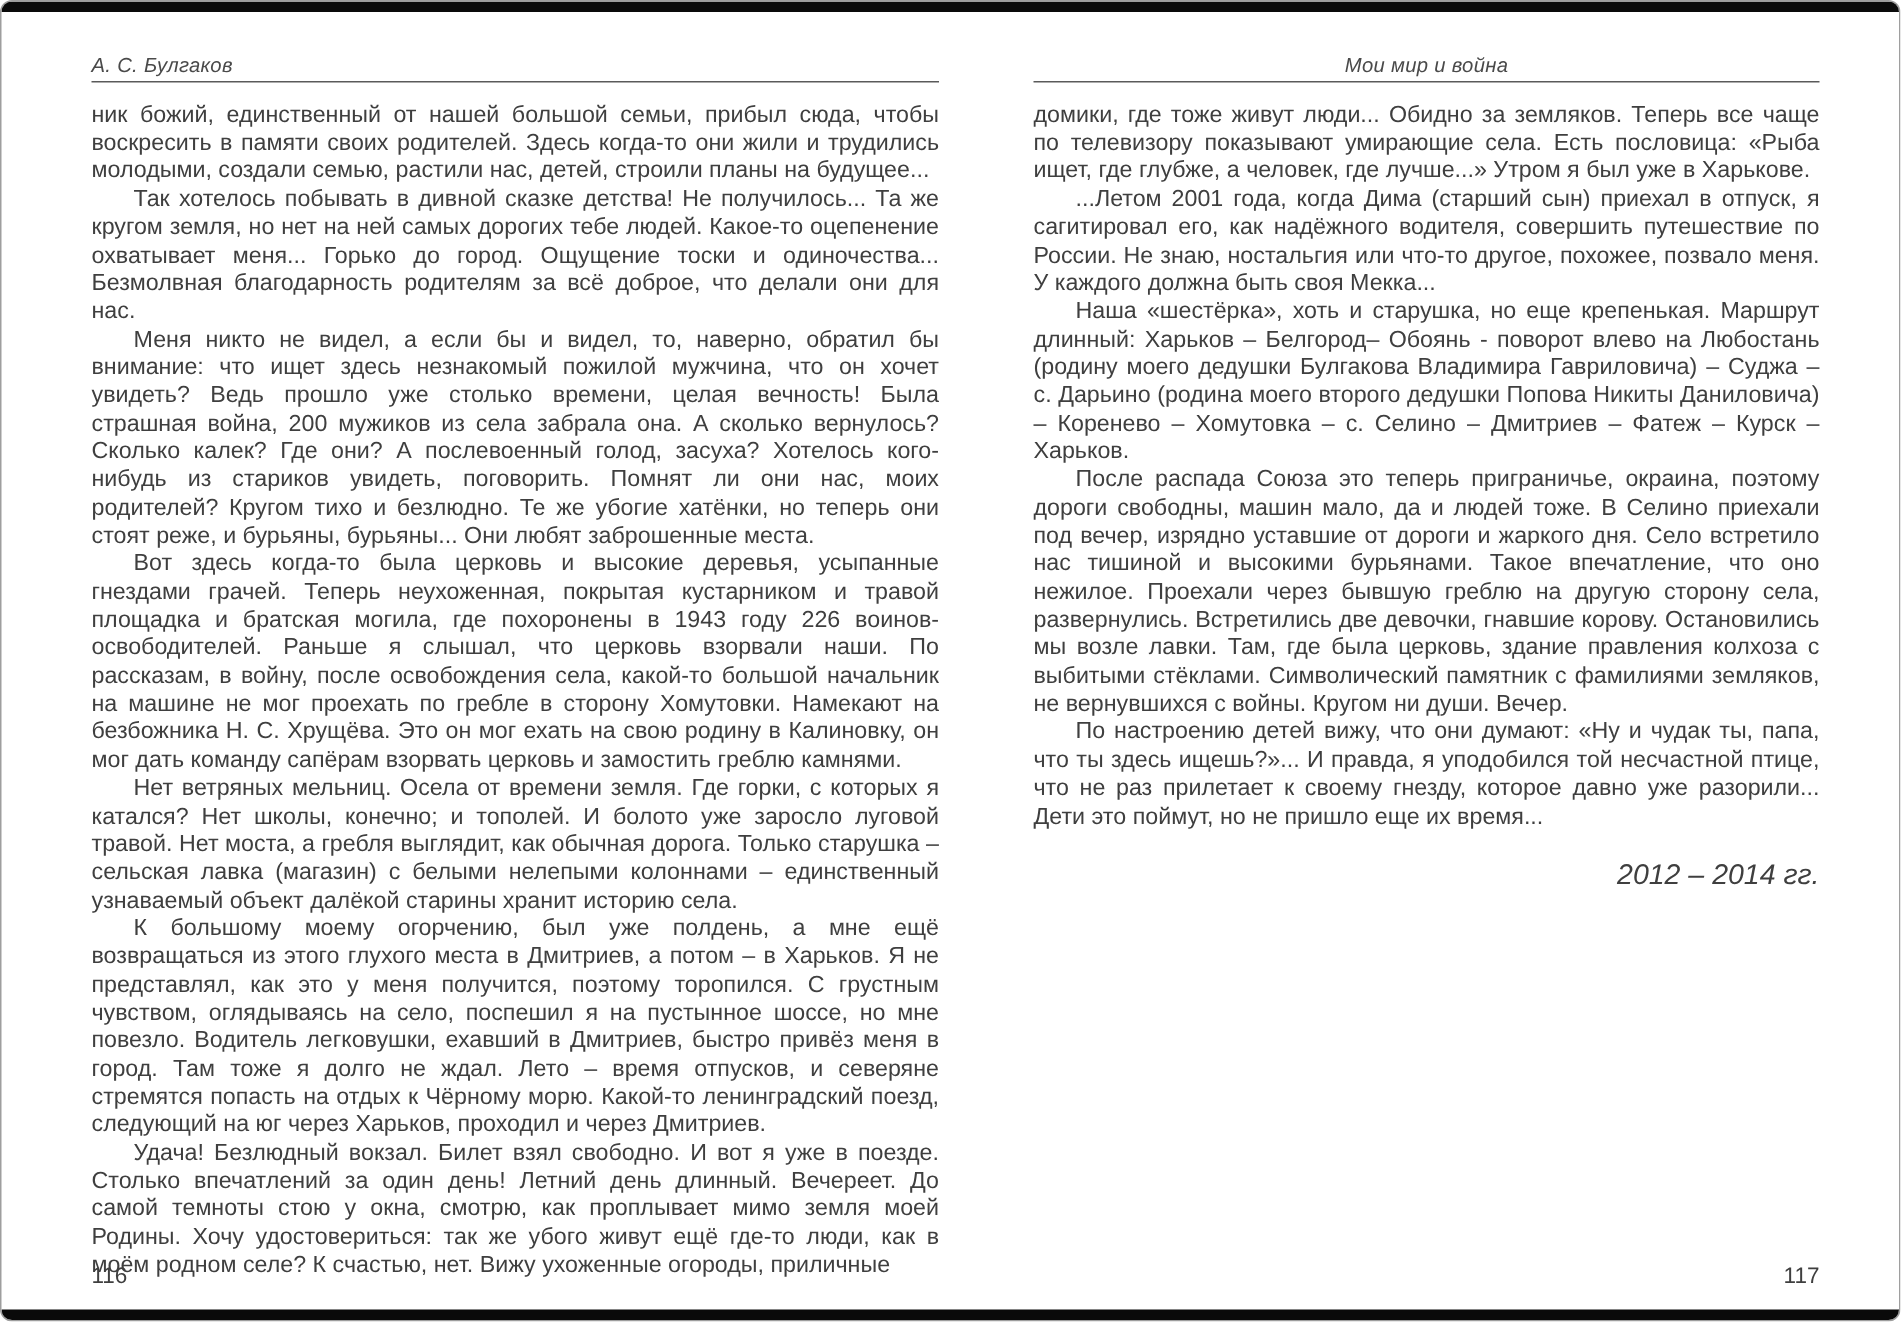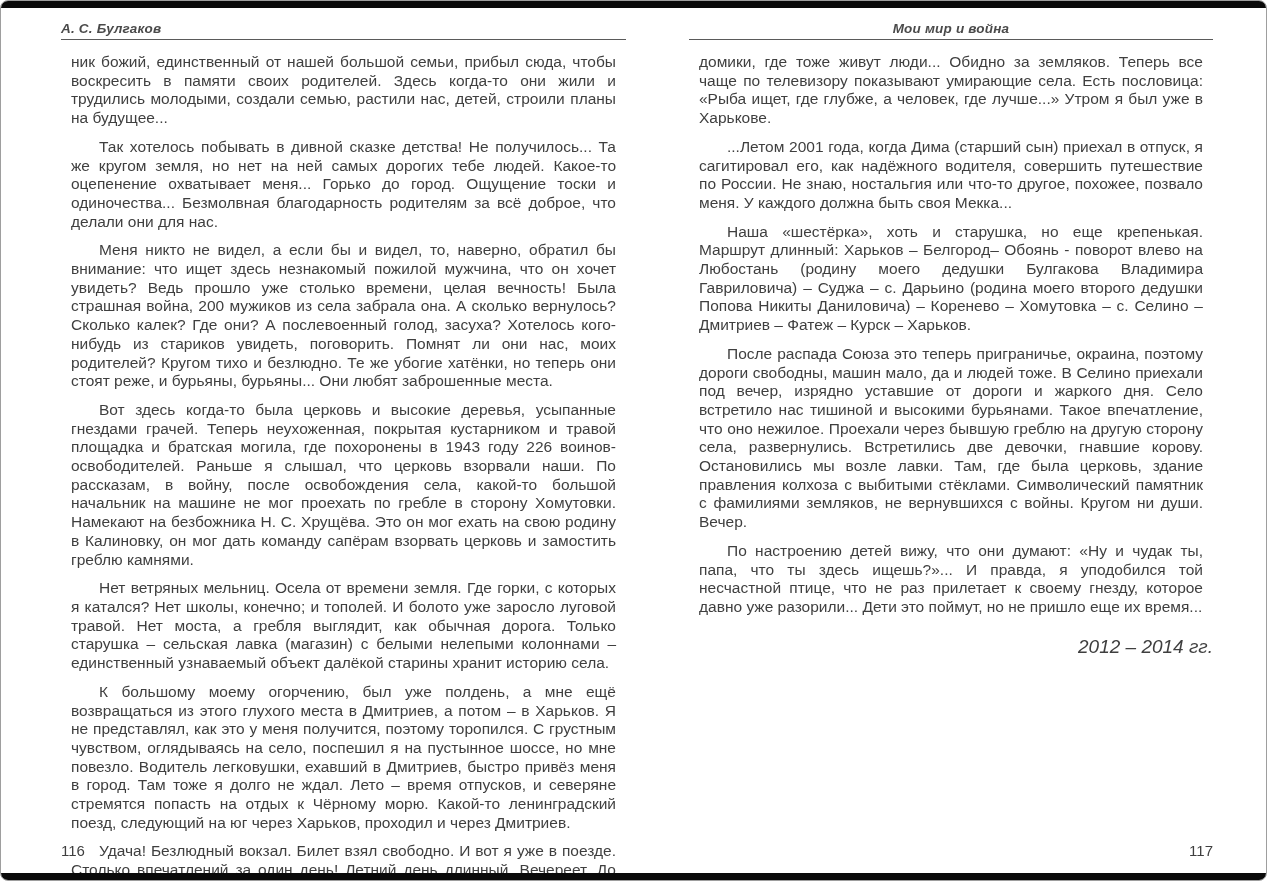--- a/index.html
+++ b/index.html
@@ -36,44 +36,43 @@
     bottom: 7px;
     left: 0;
     right: 0;
     display: flex;
   }
   .page { position: relative; height: 100%; }
   .page.left  { width: 565px; margin-left: 60px; }
   .page.right { width: 524px; margin-left: 63px; }
 
   .running-head {
-    margin-top: 13px;
+    margin-top: 28px;
     font-family: "Liberation Sans", sans-serif;
     font-style: italic;
     font-size: 13.5px;
     color: var(--running-head, #4a4a4a);
     letter-spacing: 0.2px;
     white-space: nowrap;
-    font-weight: bold;
   }
   .running-head.align-right { text-align: center; }
   .head-rule {
     margin-top: 3px;
     border-bottom: 1.5px solid var(--rule, #5a5a5a);
   }
   .text-column {
     margin-top: 13px;
     font-family: "Liberation Sans", sans-serif;
     font-size: 15.5px;
     line-height: 18.7px;
     color: var(--text, #3f3f3f);
     text-align: justify;
   }
   .text-column p {
-    margin: 10px;
+    margin: 0;
     padding: 0;
     text-indent: 28px;
   }
   .text-column p.no-indent { text-indent: 0; }
   .date-line {
     margin-top: 19px;
     text-align: right;
     font-family: "Liberation Sans", sans-serif;
     font-style: italic;
     font-size: 19px;

